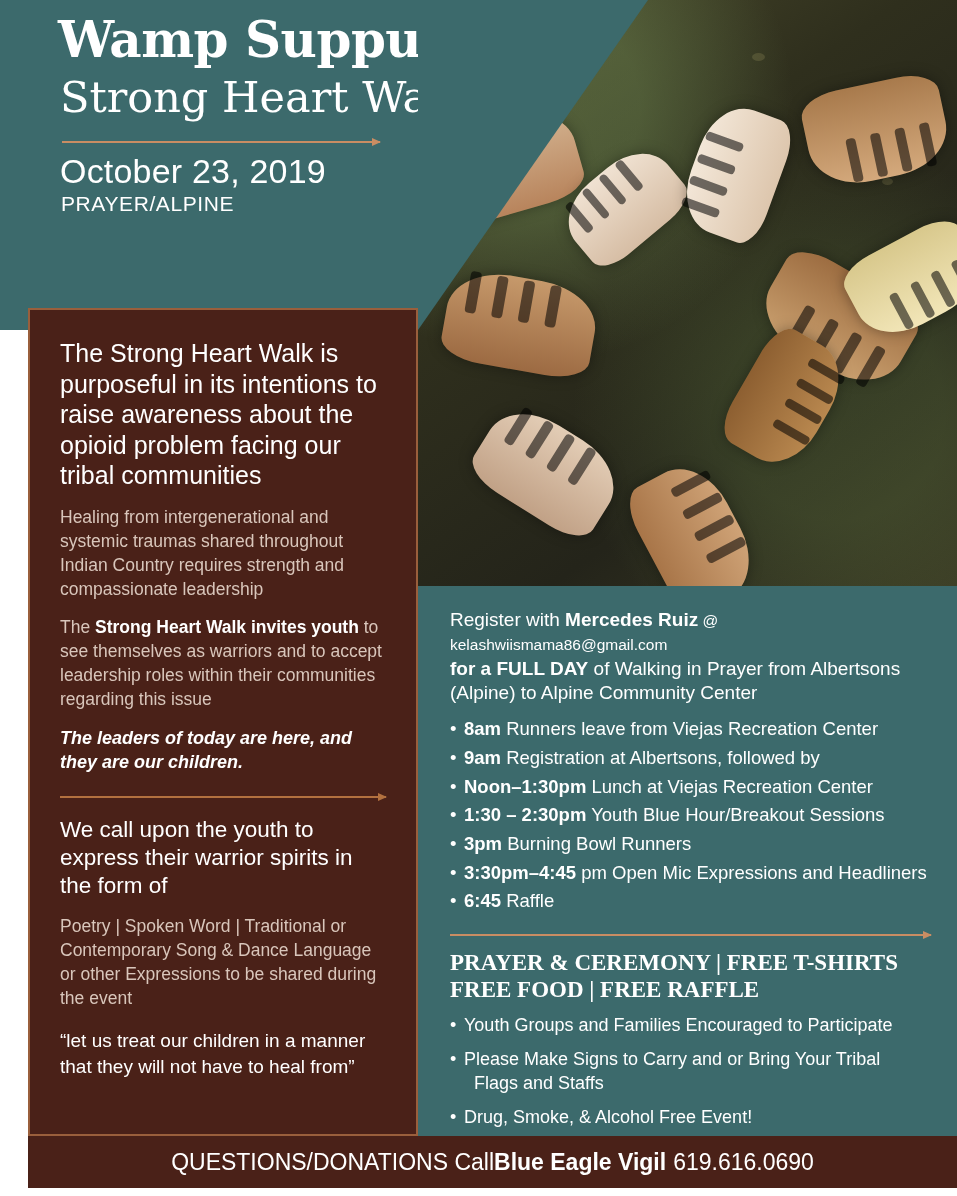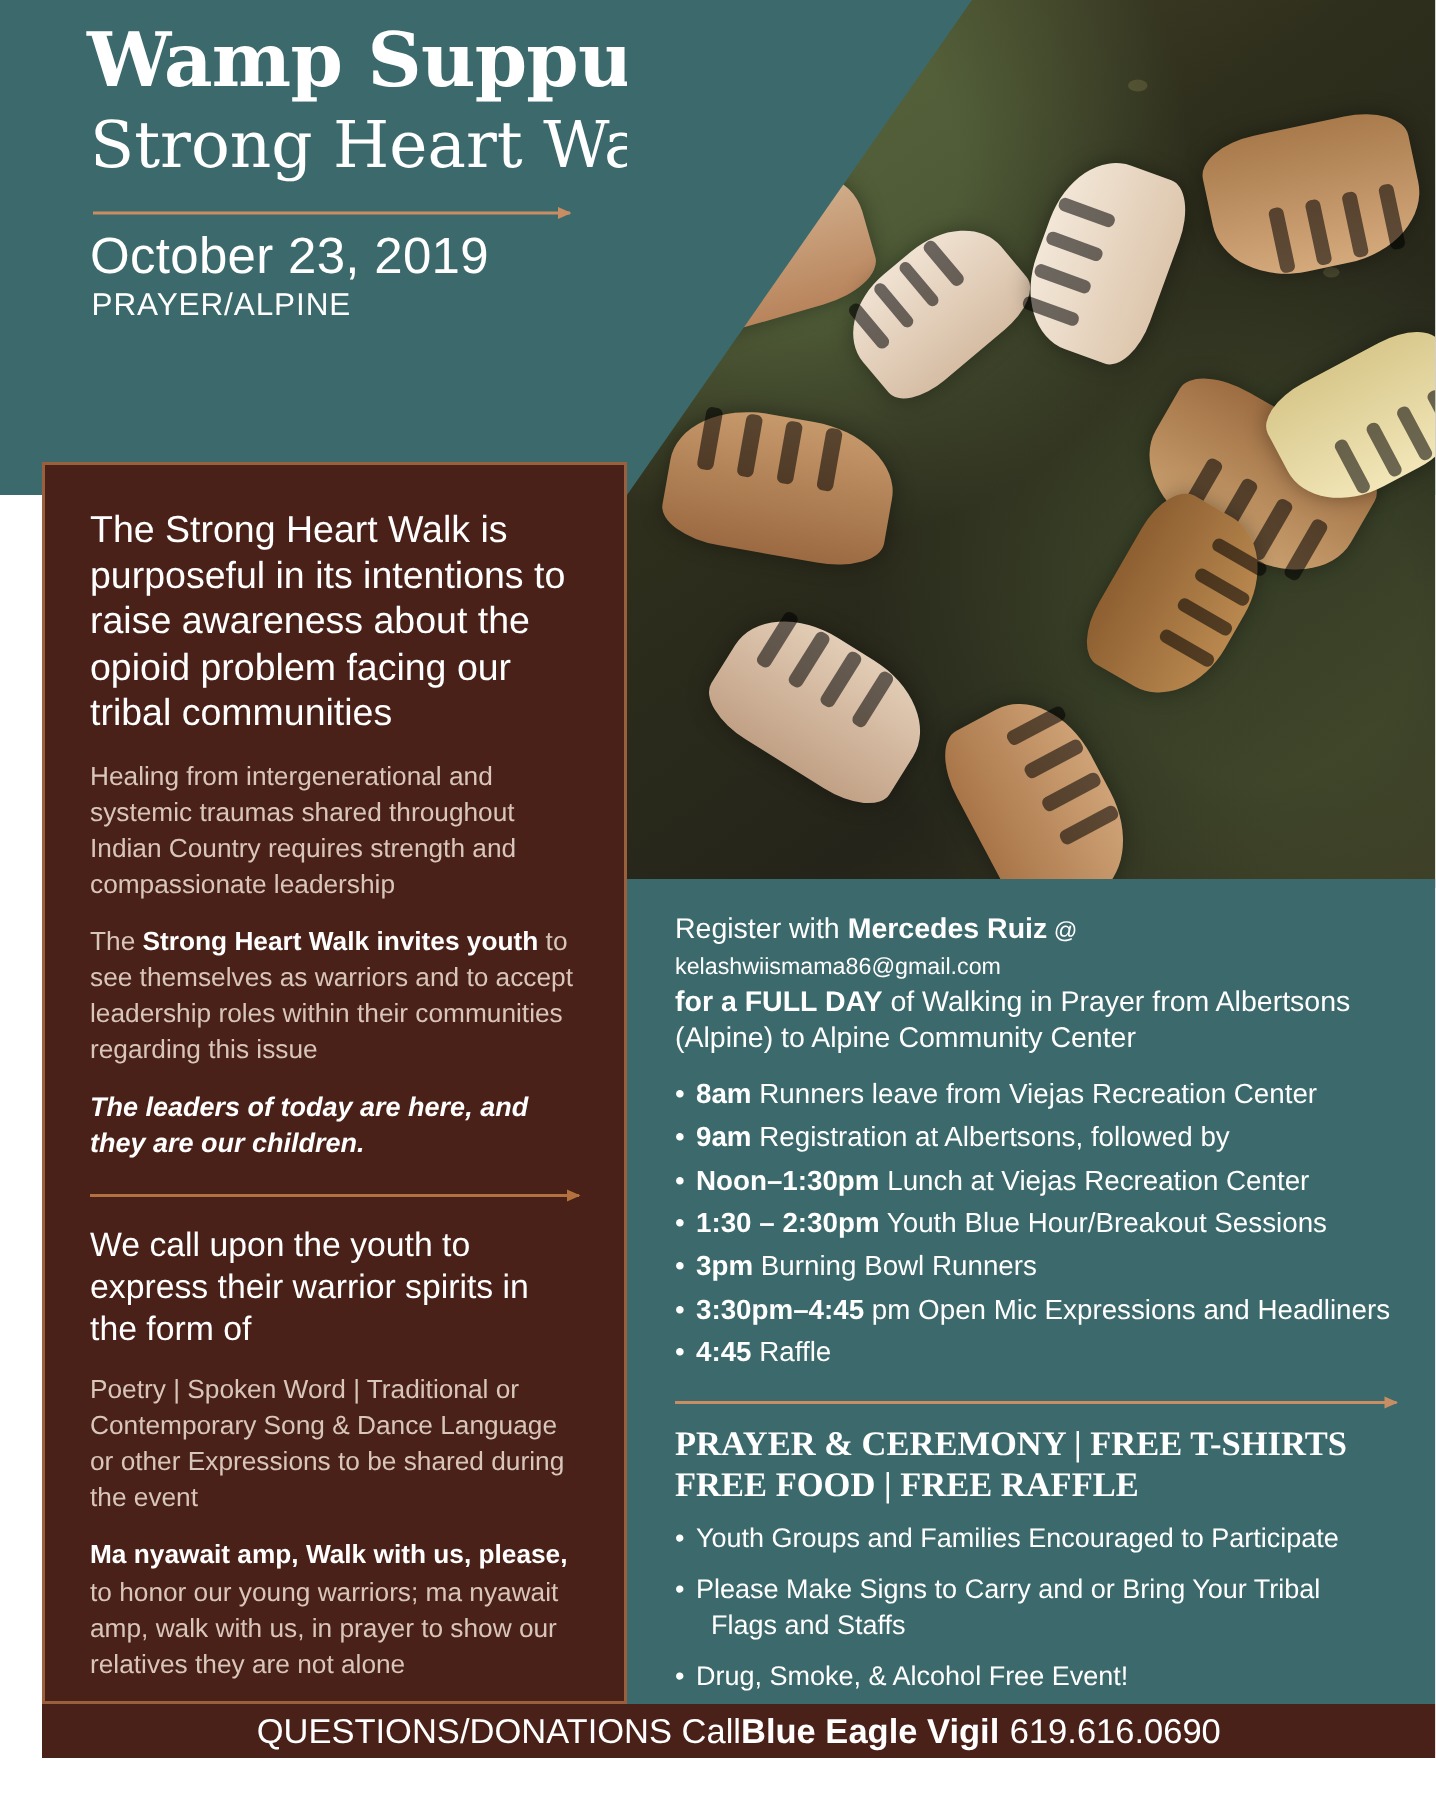--- a/index.html
+++ b/index.html
@@ -236,21 +236,21 @@
   .notes li:before {
     content: "\2022";
     position: absolute; left: 0; top: 0;
   }
   .notes li .indent { display: block; padding-left: 10px; }
 
   
   .footer {
     position: absolute;
     left: 28px; top: 1136px;
-    width: 929px; height: 36px;
+    width: 929px; height: 52px;
     background: #4a2118;
     color: #ffffff;
     display: flex;
     align-items: center;
     justify-content: center;
     font-size: 23px;
   }
   .footer b { font-weight: 700; }
   .footer .spacer { width: 7px; display: inline-block; }
 </style>
@@ -351,42 +351,39 @@
       </div>
 
       <div class="italic-line">The leaders of today are here, and they are our children.</div>
 
       <div class="brown-rule"></div>
 
       <div class="sub-lead">We call upon the youth to express their warrior spirits in the form of</div>
 
       <div class="body-copy">Poetry  |  Spoken Word  |  Traditional or Contemporary Song &amp; Dance Language or other Expressions to be shared during the event</div>
 
-      <div class="body-copy">
-        <b>Ma nyawait amp, Walk with us, please,</b><span> to honor our young warriors; ma nyawait amp, walk with us, in prayer to show our relatives they are not alone</span>
-      </div>
 
       <div class="quote">“let us treat our children in a manner that they will not have to heal from”</div>
     </div>
   </div>
 
   <div class="teal-col">
     <div class="reg-line">
       <span>Register with </span><b>Mercedes Ruiz</b><span class="mail"> @ kelashwiismama86@gmail.com</span><br>
       <b>for a FULL DAY</b><span> of Walking in Prayer from Albertsons (Alpine) to Alpine Community Center</span>
     </div>
 
     <ul class="sched">
       <li><b>8am</b><span> Runners leave from Viejas Recreation Center</span></li>
       <li><b>9am</b><span> Registration at Albertsons, followed by</span></li>
       <li><b>Noon–1:30pm</b><span> Lunch at Viejas Recreation Center</span></li>
       <li><b>1:30 – 2:30pm</b><span> Youth Blue Hour/Breakout Sessions</span></li>
       <li><b>3pm</b><span> Burning Bowl Runners</span></li>
       <li><b>3:30pm–4:45</b><span> pm Open Mic Expressions and Headliners</span></li>
-      <li><b>4:45</b><span> Raffle</span></li>
+      <li><b>6:45</b><span> Raffle</span></li>
     </ul>
 
     <div class="teal-rule"></div>
 
     <div class="banner-head">
       <div>PRAYER &amp; CEREMONY  |  FREE T-SHIRTS</div>
       <div>FREE FOOD  |  FREE RAFFLE</div>
     </div>
 
     <ul class="notes">

